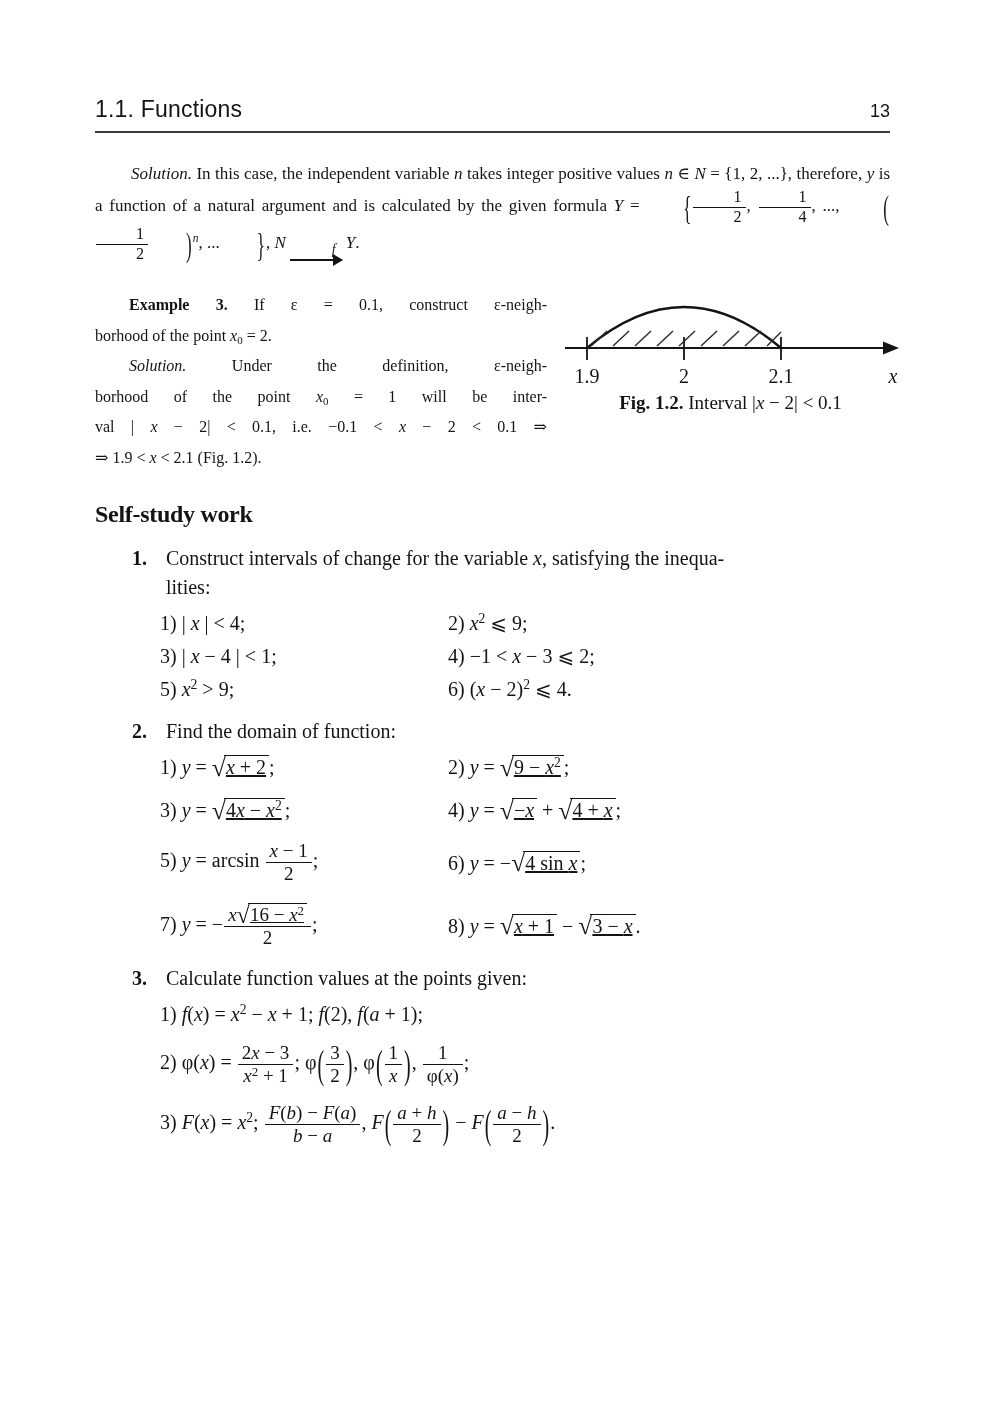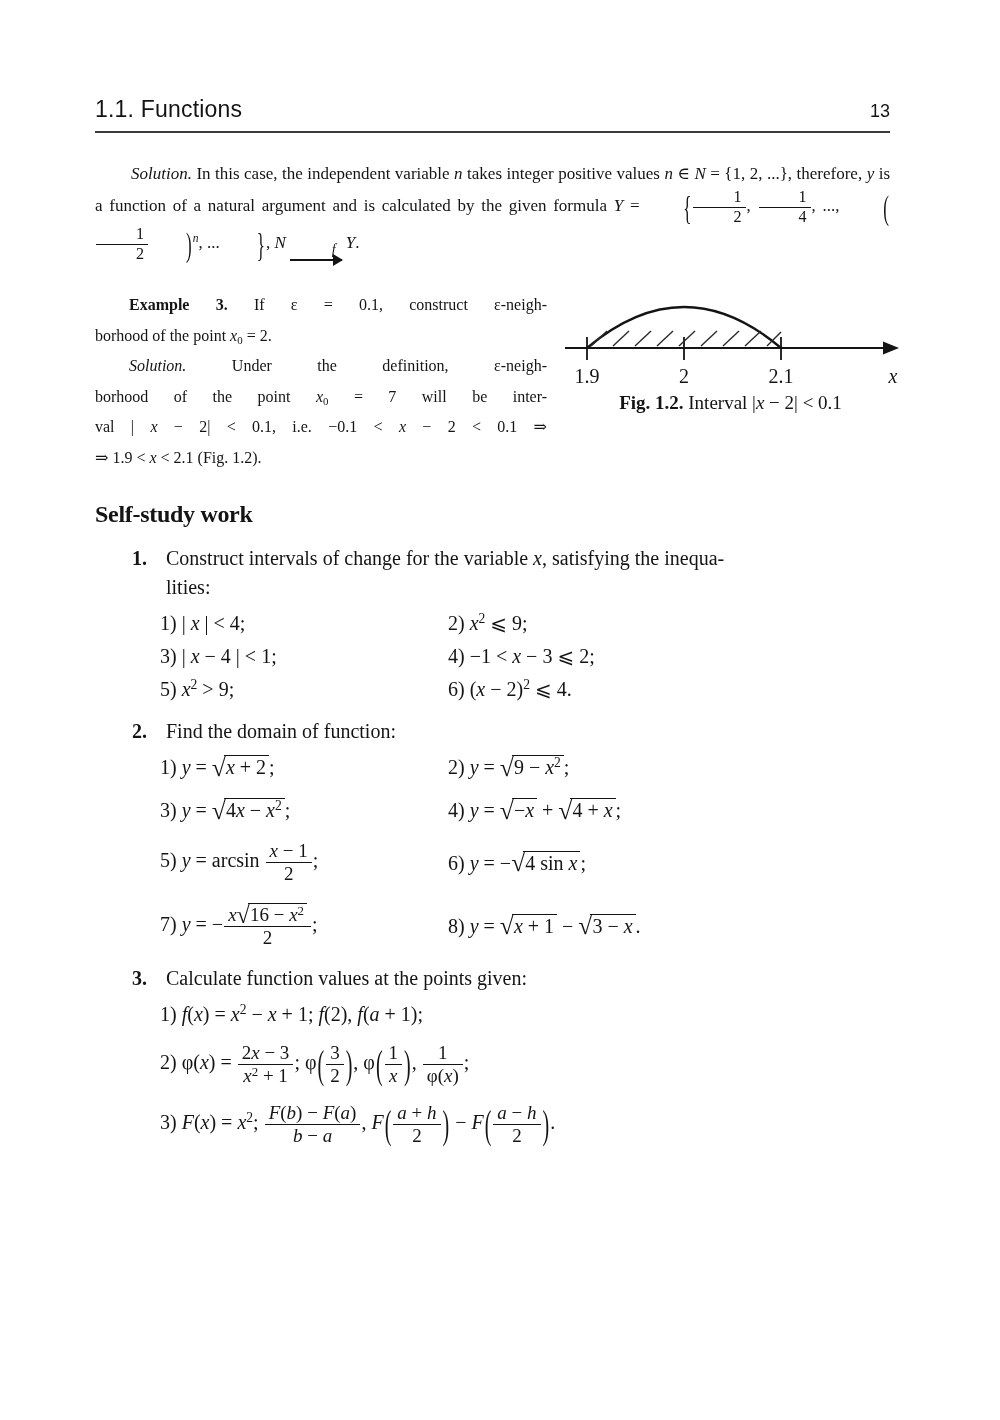--- a/index.html
+++ b/index.html
@@ -28,21 +28,21 @@
   .sub{font-size:0.68em;vertical-align:-0.25em;line-height:0;}
 
   .frac{display:inline-block;vertical-align:-0.70em;text-align:center;
         font-size:0.95em;line-height:1.05;margin:0 1px;}
   .frac .fn{display:block;padding:0 4px 1px;}
   .frac .fd{display:block;border-top:1.6px solid currentColor;padding:1px 4px 0;}
 
   .sqrt{display:inline-block;white-space:nowrap;line-height:1;}
   .sqrt .rsign{display:inline-block;font-size:1.28em;line-height:0.8;vertical-align:-0.06em;}
   .sqrt .rbody{display:inline-block;border-top:1.7px solid currentColor;
-               margin-left:-2px;padding:2px 3px 0 2px;line-height:0.95;}
+               margin-left:-2px;padding:2px 3px 0 2px;line-height:0.95;text-decoration:underline;}
 
   .big{display:inline-block;transform:scaleY(2.0);transform-origin:center;
        vertical-align:-0.12em;line-height:1;padding:0 1px;font-weight:400;}
 
   .arrf{display:inline-block;vertical-align:-0.35em;margin:0 4px;text-align:center;line-height:0;}
   .arrf .albl{display:block;font-style:italic;font-size:0.82em;line-height:1;padding-bottom:3px;}
   .arrf .ashaft{display:block;position:relative;width:52px;height:2px;background:currentColor;margin-bottom:7px;}
   .arrf .ashaft::after{content:"";position:absolute;right:-1px;top:-5px;width:0;height:0;
         border-left:10px solid currentColor;border-top:6px solid transparent;border-bottom:6px solid transparent;}
 
@@ -81,21 +81,21 @@
   </div>
   <div class="rule"></div>
 
   <div class="para"><span class="it">Solution.</span><span class="rm"> In this case, the independent variable </span><span class="it">n</span><span class="rm"> takes integer positive values </span><span class="it">n</span><span class="rm"> ∈ </span><span class="it">N</span><span class="rm"> = {1, 2, ...}, therefore, </span><span class="it">y</span><span class="rm"> is a function of a natural argument and is calculated by the given formula </span><span class="it">Y</span><span class="rm"> = </span><span class="big">{</span><span class="frac"><span class="fn"><span class="rm">1</span></span><span class="fd"><span class="rm">2</span></span></span><span class="rm">, </span><span class="frac"><span class="fn"><span class="rm">1</span></span><span class="fd"><span class="rm">4</span></span></span><span class="rm">, ..., </span><span class="big">(</span><span class="frac"><span class="fn"><span class="rm">1</span></span><span class="fd"><span class="rm">2</span></span></span><span class="big">)</span><span class="sup"><span class="it">n</span></span><span class="rm">, ...</span><span class="big">}</span><span class="rm">,  </span><span class="it">N</span><span class="arrf"><span class="albl">f</span><span class="ashaft"></span></span><span class="it">Y</span><span class="rm">.</span></div>
 
   <div class="ex3">
     <div>
       <div class="line jl ind"><span class="bd">Example 3.</span><span class="rm"> If ε = 0.1, construct ε-neigh-</span></div>
       <div class="line"><span class="rm">borhood of the point </span><span class="it">x</span><span class="sub"><span class="rm">0</span></span><span class="rm"> = 2.</span></div>
       <div class="line jl ind"><span class="it">Solution.</span><span class="rm"> Under the definition, ε-neigh-</span></div>
-      <div class="line jl"><span class="rm">borhood of the point </span><span class="it">x</span><span class="sub"><span class="rm">0</span></span><span class="rm"> = 7 will be inter-</span></div>
+      <div class="line jl"><span class="rm">borhood of the point </span><span class="it">x</span><span class="sub"><span class="rm">0</span></span><span class="rm"> = 1 will be inter-</span></div>
       <div class="line jl"><span class="rm">val | </span><span class="it">x</span><span class="rm"> − 2| &lt; 0.1, i.e. −0.1 &lt; </span><span class="it">x</span><span class="rm"> − 2 &lt; 0.1 ⇒</span></div>
       <div class="line"><span class="rm">⇒ 1.9 &lt; </span><span class="it">x</span><span class="rm"> &lt; 2.1 (Fig. 1.2).</span></div>
     </div>
 
     <div class="fig">
       <svg width="343" height="102" viewBox="0 0 343 102">
         <path d="M28,62 Q125,-20 222,62" fill="none" stroke="#141414" stroke-width="2.4"></path>
         <line x1="6" y1="62" x2="326" y2="62" stroke="#141414" stroke-width="2"></line>
         <polygon points="340,62 324,55.5 324,68.5" fill="#141414"></polygon>
         <line x1="28" y1="51" x2="28" y2="74" stroke="#141414" stroke-width="1.8"></line>

